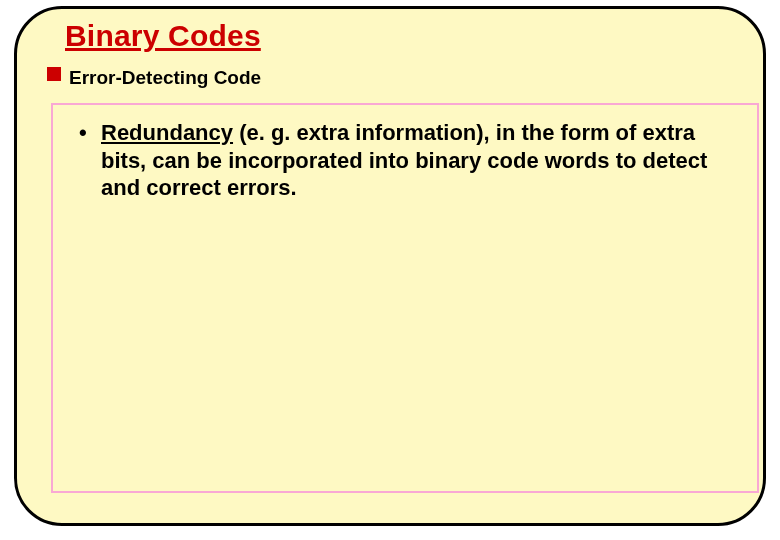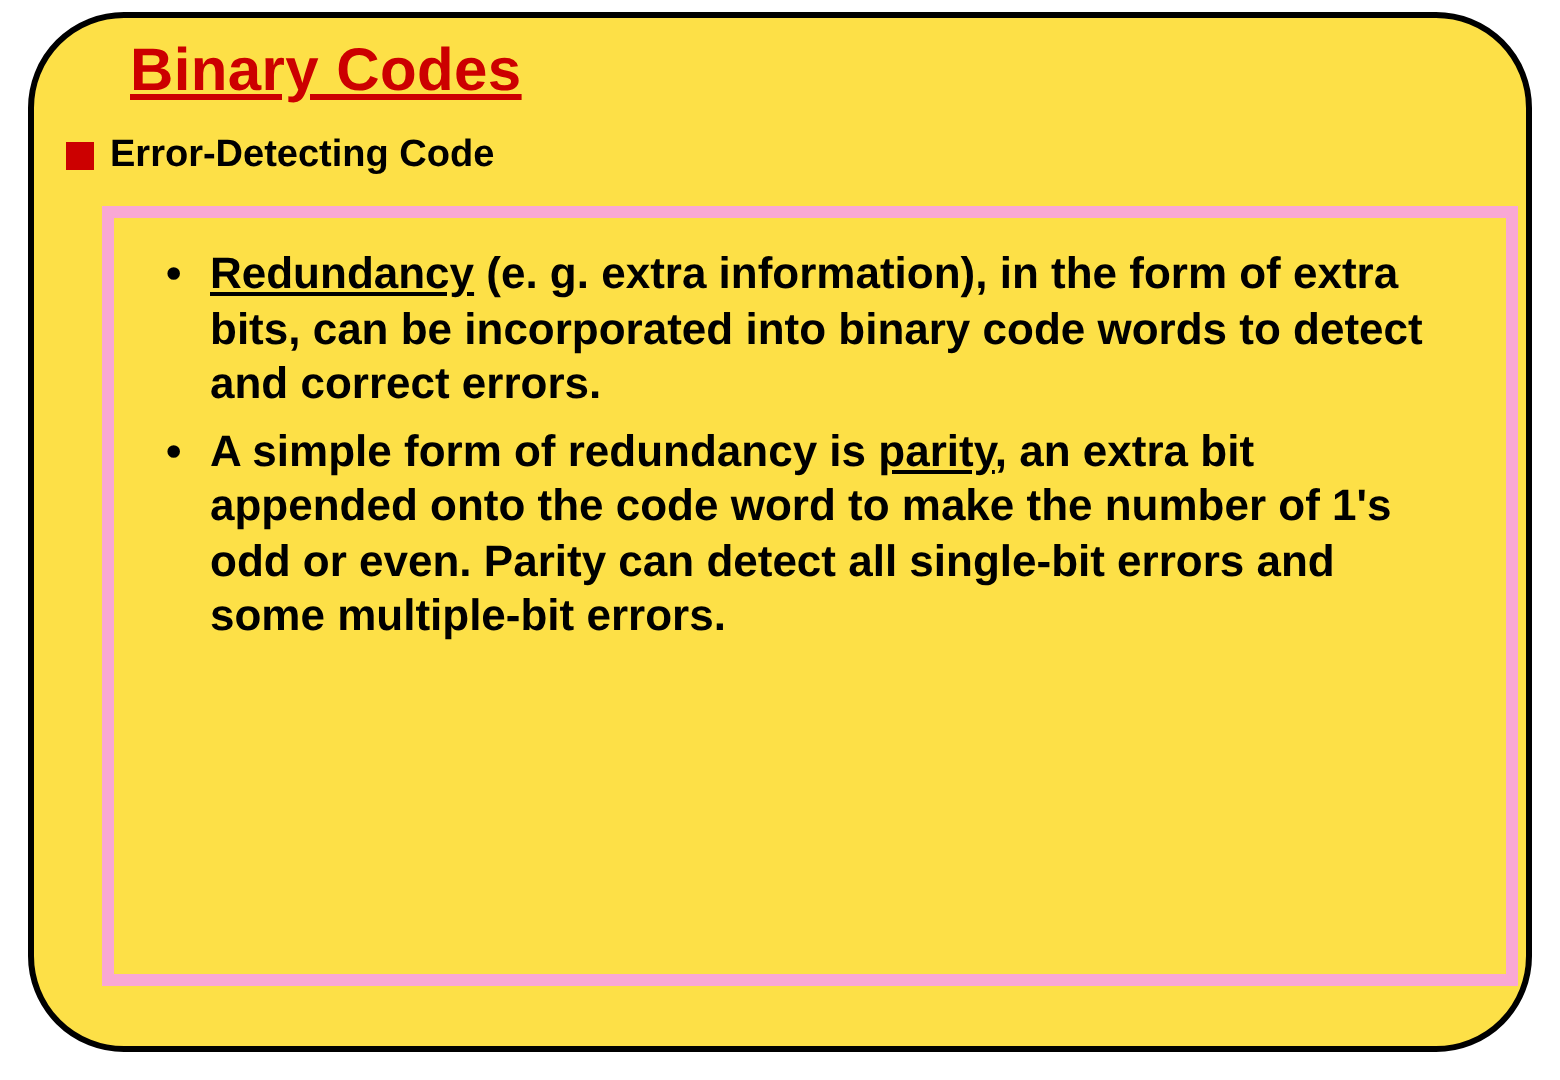--- a/index.html
+++ b/index.html
@@ -12,58 +12,57 @@
     overflow: hidden;
   }
   .slide-frame {
     position: absolute;
     top: 6px;
     left: 14px;
     width: 752px;
     height: 520px;
     border: 3px solid #000;
     border-radius: 48px;
-    background: #fde047;
+    background: #fef9c3;
   }
   .title {
     position: absolute;
     top: 10px;
     left: 48px;
     font-size: 30px;
     font-weight: bold;
     color: #cc0000;
     text-decoration: underline;
     letter-spacing: 0.2px;
   }
   .subtitle-row {
     position: absolute;
     top: 58px;
-    left: 16px;
+    left: 30px;
     display: flex;
-    align-items: center;
     gap: 8px;
   }
   .red-bullet {
     width: 14px;
     height: 14px;
     background: #cc0000;
     flex-shrink: 0;
   }
   .subtitle {
     font-size: 19px;
     font-weight: bold;
     color: #000;
   }
   .content-box {
     position: absolute;
     top: 94px;
     left: 34px;
     width: 708px;
     height: 390px;
-    border: 6px solid #f9a8d4;
+    border: 2px solid #f9a8d4;
     padding: 14px 28px 14px 24px;
   }
   .bullets {
     list-style: none;
   }
   .bullets li {
     position: relative;
     padding-left: 24px;
     font-size: 22px;
     font-weight: bold;
@@ -88,17 +87,16 @@
   <div class="title">Binary Codes</div>
 
   <div class="subtitle-row">
     <div class="red-bullet"></div>
     <div class="subtitle">Error-Detecting Code</div>
   </div>
 
   <div class="content-box">
     <ul class="bullets">
       <li><span class="u">Redundancy</span><span> (e. g. extra information), in the form of extra bits, can be incorporated into binary code words to detect and correct errors.</span></li>
-      <li><span>A simple form of redundancy is </span><span class="u">parity</span><span>, an extra bit appended onto the code word to make the number of 1's odd or even. Parity can detect all single-bit errors and some multiple-bit errors.</span></li>
     </ul>
   </div>
 
 </div>
 
 </body></html>

